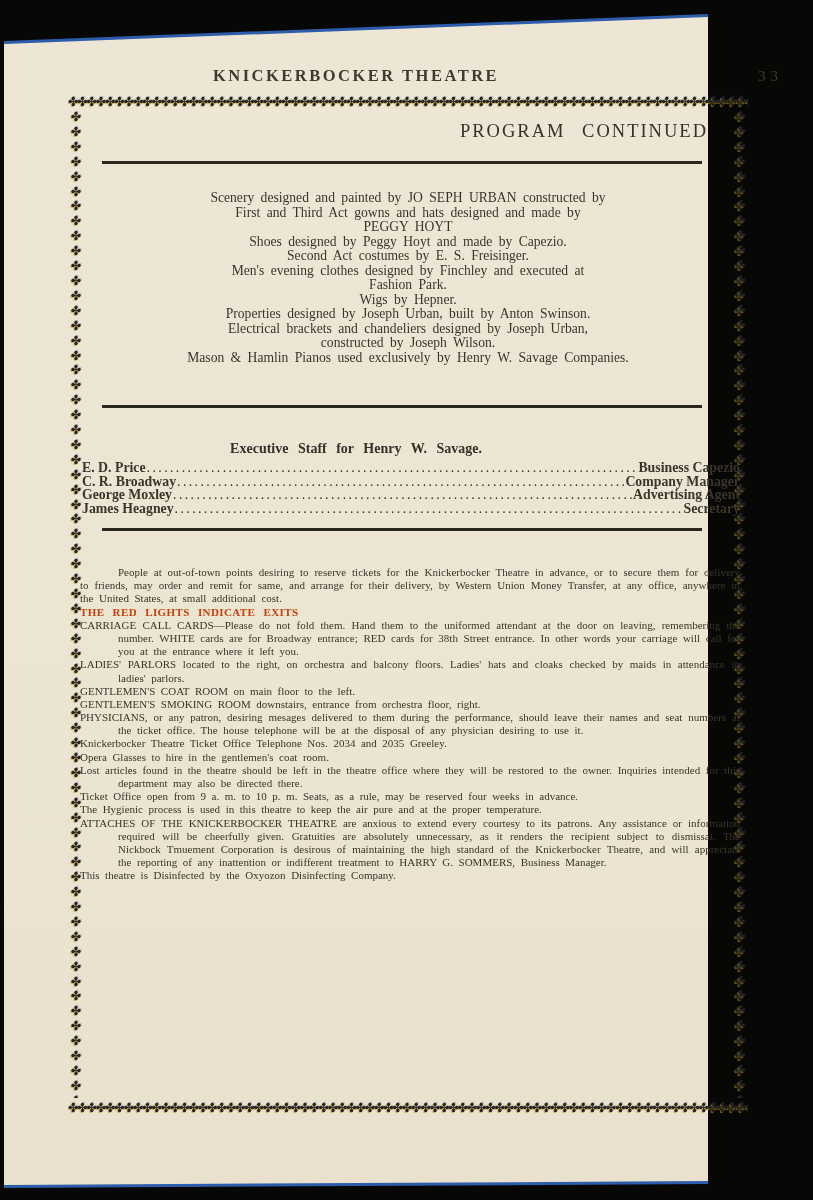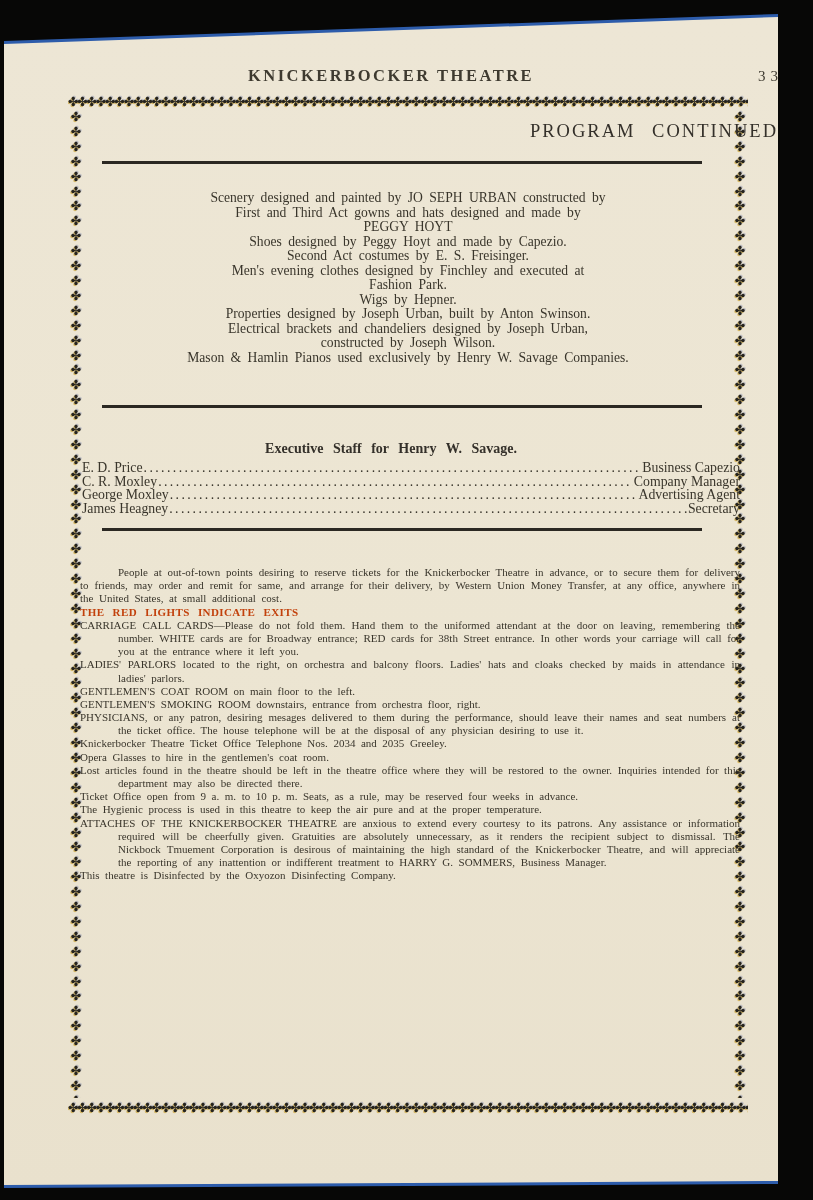--- a/index.html
+++ b/index.html
@@ -1,18 +1,18 @@
 <!DOCTYPE html>
 <html><head>
 <meta charset="utf-8">
 <style>
   html,body{margin:0;padding:0;background:#000;}
   .stage{position:relative;width:813px;height:1200px;background:#070706;overflow:hidden;
          font-family:"Liberation Serif", serif;}
-  .wrapper{position:absolute;left:4px;top:14px;width:774px;height:1174px;}
+  .wrapper{position:absolute;left:4px;top:14px;width:704px;height:1174px;}
   .paper-edge{position:absolute;inset:0;background:#2d5cab;
       clip-path:polygon(0 27px,100% 0px,100% 1170px,0 1174px);}
   .paper{position:absolute;inset:0;background:linear-gradient(180deg,#ede6d5 0%,#ece5d2 55%,#e9e1cd 100%);
       clip-path:polygon(0 30px,100% 3px,100% 1167px,0 1171px);}
   .ink{color:#39352b;}
   .header-title{position:absolute;top:52px;left:0;width:100%;text-align:center;
       font-weight:bold;font-size:16.5px;letter-spacing:2.5px;color:#3e3a30;}
   .page-num{position:absolute;top:54px;left:722px;font-size:15px;letter-spacing:5px;color:#3e3a30;margin-left:32px;}
   
   .orn{color:#26241e;font-family:"DejaVu Sans",sans-serif;
@@ -30,21 +30,21 @@
   .rule{position:absolute;left:98px;width:600px;height:3px;background:#2b2822;}
   .rule-1{top:147px;}
   .rule-2{top:391px;}
   .rule-3{top:514px;}
   .credits{position:absolute;top:177px;left:60px;width:688px;text-align:center;
       font-size:13.6px;line-height:14.55px;word-spacing:3px;}
   .staff-head{position:absolute;top:427px;left:0;width:100%;text-align:center;
       font-weight:bold;font-size:14px;word-spacing:6px;color:#34302a;}
   .staff{position:absolute;top:447px;left:78px;width:658px;font-size:13.8px;line-height:13.5px;}
   .staff-row{display:flex;align-items:baseline;}
-  .staff-row .nm,.staff-row .tt{white-space:nowrap;}
+  .staff-row .nm,.staff-row .tt{white-space:nowrap;font-weight:bold;}
   .leader{flex:1;overflow:hidden;white-space:nowrap;letter-spacing:2.4px;margin:0 1px;}
   .info{position:absolute;top:552px;left:76px;width:660px;font-size:11px;line-height:13.18px;
       text-align:justify;word-spacing:2.8px;}
   .info p{margin:0;}
   .intro{text-indent:38px;}
   .hang{padding-left:38px;text-indent:-38px;}
   .exits{text-align:left;font-weight:bold;word-spacing:5px;letter-spacing:.4px;color:#c2410c;}
 </style>
 </head>
 <body>
@@ -83,21 +83,21 @@
     <div class="rule rule-2"></div>
 
     <div class="staff-head">Executive Staff for Henry W. Savage.</div>
     <div class="staff ink">
       <div class="staff-row">
         <span class="nm">E. D. Price</span>
         <span class="leader">........................................................................................................................</span>
         <span class="tt">Business Capezio</span>
       </div>
       <div class="staff-row">
-        <span class="nm">C. R. Moxley</span>
+        <span class="nm">C. R. Broadway</span>
         <span class="leader">........................................................................................................................</span>
         <span class="tt">Company Manager</span>
       </div>
       <div class="staff-row">
         <span class="nm">George Moxley</span>
         <span class="leader">........................................................................................................................</span>
         <span class="tt">Advertising Agent</span>
       </div>
       <div class="staff-row">
         <span class="nm">James Heagney</span>

